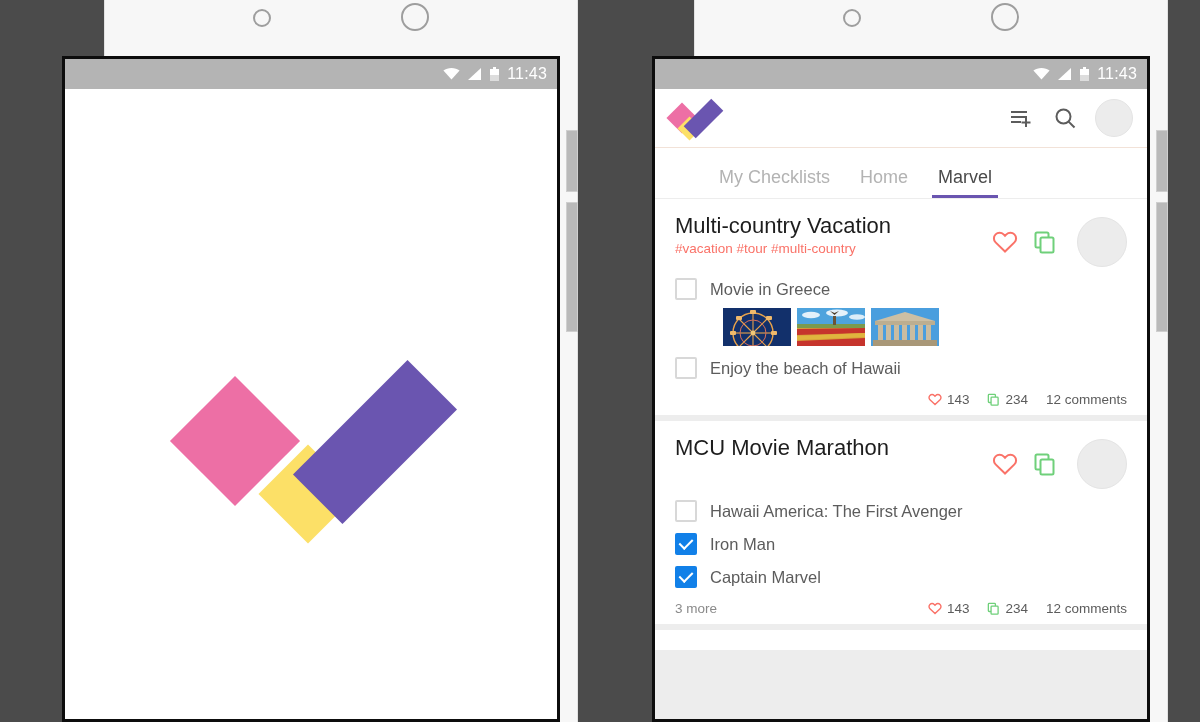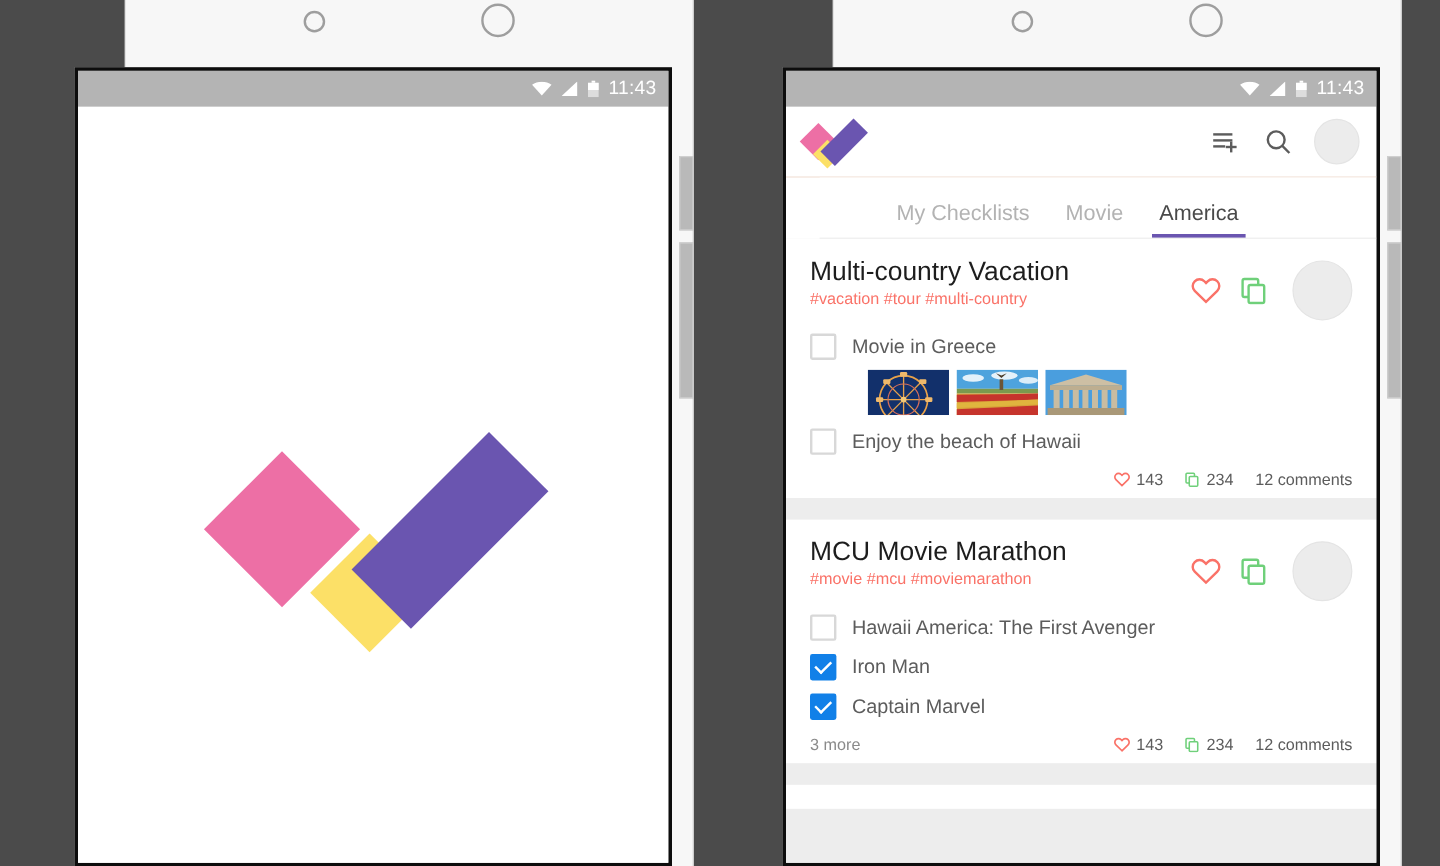--- a/index.html
+++ b/index.html
@@ -86,21 +86,20 @@
 
   
   .tabs {
     height: 50px;
     background: #ffffff;
     display: flex;
     align-items: flex-end;
     padding-left: 64px;
     gap: 30px;
     border-bottom: 1px solid #ededed;
-    margin-left: 28px;
   }
   .tab {
     font-size: 18px;
     color: #b3b3b3;
     padding-bottom: 10px;
     position: relative;
     white-space: nowrap;
   }
   .tab.active { color: #4a4a4a; }
   .tab.active::after {
@@ -109,21 +108,21 @@
     left: -6px; right: -6px; bottom: 0;
     height: 3px;
     background: #6a55b0;
   }
 
   
   .feed { background: #ededed; height: 578px; overflow: hidden; }
   .card {
     background: #ffffff;
     padding: 14px 20px 8px 20px;
-    margin-bottom: 18px;
+    margin-bottom: 6px;
   }
   .card-head { display: flex; align-items: flex-start; }
   .card-title-wrap { flex: 1; min-width: 0; }
   .card-title {
     font-size: 22px;
     color: #1d1d1d;
     line-height: 1.15;
     white-space: nowrap;
   }
   .card-tags {
@@ -269,22 +268,22 @@
             <circle cx="10.5" cy="10.5" r="7" fill="none" stroke="#5c5c5c" stroke-width="2"></circle>
             <line x1="15.6" y1="15.6" x2="21.5" y2="21.5" stroke="#5c5c5c" stroke-width="2"></line>
           </svg>
         </div>
         <div class="avatar-sm"></div>
       </div>
     </div>
 
     <div class="tabs">
       <div class="tab">My Checklists</div>
-      <div class="tab">Movie</div>
-      <div class="tab active">America</div>
+      <div class="tab">Home</div>
+      <div class="tab active">Marvel</div>
     </div>
 
     <div class="feed">
 
       <div class="card">
         <div class="card-head">
           <div class="card-title-wrap">
             <div class="card-title">Multi-country Vacation</div>
             <div class="card-tags">#vacation #tour #multi-country</div>
           </div>
@@ -392,21 +391,20 @@
           <span class="stat">
             <span class="stat-val">12 comments</span>
           </span>
         </div>
       </div>
 
       <div class="card">
         <div class="card-head">
           <div class="card-title-wrap">
             <div class="card-title">MCU Movie Marathon</div>
-            <div class="card-tags">#movie #mcu #moviemarathon</div>
           </div>
           <div class="card-actions">
             <div class="icon-btn">
               <svg width="26" height="24" viewBox="0 0 26 24">
                 <path d="M13 21.5 3.6 12.4a5.6 5.6 0 0 1 0-8 5.6 5.6 0 0 1 8 0l1.4 1.4 1.4-1.4a5.6 5.6 0 0 1 8 0 5.6 5.6 0 0 1 0 8z" fill="none" stroke="#fa7268" stroke-width="2"></path>
               </svg>
             </div>
             <div class="icon-btn">
               <svg width="24" height="24" viewBox="0 0 24 24">
                 <rect x="2.5" y="2.5" width="13" height="15" rx="1.5" fill="none" stroke="#6fd07a" stroke-width="2"></rect>

